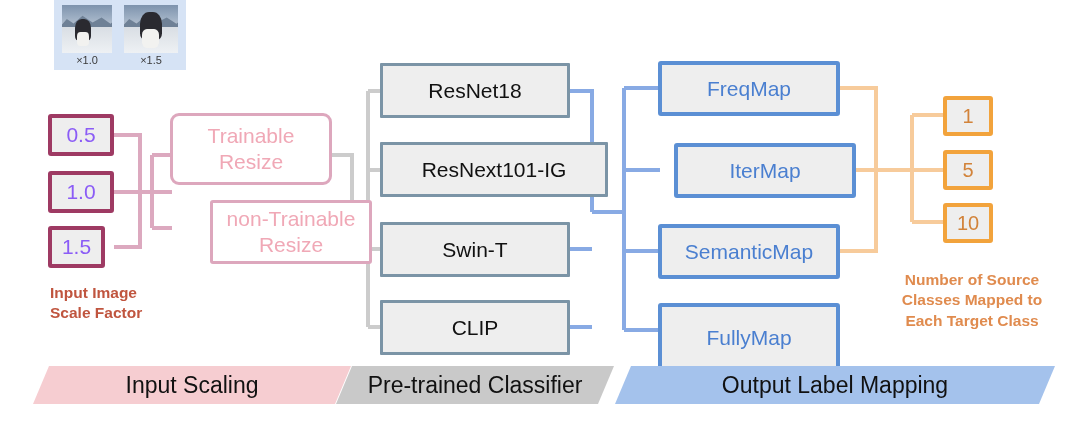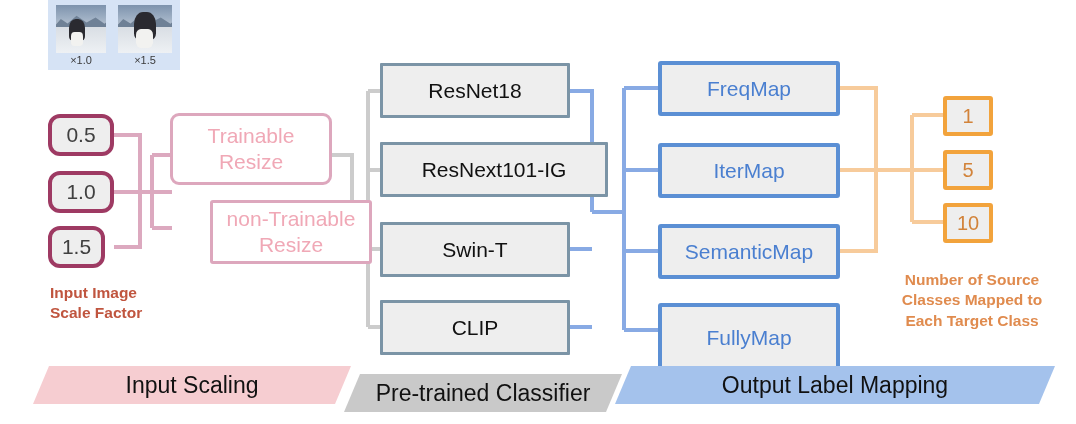--- a/index.html
+++ b/index.html
@@ -6,37 +6,37 @@
   body{width:1076px;height:424px;position:relative;overflow:hidden;
        font-family:"Liberation Sans","DejaVu Sans",sans-serif;}
   #stage{position:absolute;left:0;top:0;width:1076px;height:424px;}
   #wires{position:absolute;left:0;top:0;width:1076px;height:424px;}
 
   .node{position:absolute;box-sizing:border-box;display:flex;
         align-items:center;justify-content:center;text-align:center;
         background:#eeeeee;}
 
   
-  .scale-box{border:4px solid #9e3a63;border-radius:12px;
-             color:#404040;font-size:21px;}
+  .scale-box{border:4px solid #9e3a63;border-radius:3px;
+             color:#8b5cf6;font-size:21px;}
   
   .resize-box{border:3px solid #dda7bd;border-radius:3px;background:#ffffff;
               color:#f0a8b6;font-size:21px;line-height:1.22;}
   
   .clf-box{border:3px solid #7b94a6;border-radius:1px;background:#eeeeee;
            color:#111111;font-size:21px;}
   
   .map-box{border:4px solid #5b8fd4;border-radius:3px;background:#eeeeee;
            color:#4a7fd0;font-size:21px;}
   
   .num-box{border:4px solid #f2a33c;border-radius:3px;background:#eeeeee;
            color:#d2833a;font-size:20px;}
 
   
-  .thumbs{position:absolute;left:48px;top:0;width:132px;height:70px;
+  .thumbs{position:absolute;left:54px;top:0;width:132px;height:70px;
           background:#d6e3f5;box-sizing:border-box;}
   .thumb{position:absolute;background:#808080;overflow:hidden;}
   .thumb .sky{position:absolute;left:0;top:0;width:100%;height:46%;
               background:linear-gradient(#7e93ad,#9fb0c4 60%,#b9c3cf);}
   .thumb .snow{position:absolute;left:0;bottom:0;width:100%;height:54%;
                background:linear-gradient(#d9dee4,#eef1f4);}
   .thumb .mtn{position:absolute;left:-6%;top:14%;width:112%;height:34%;
               background:#6f8196;
               clip-path:polygon(0% 100%,14% 44%,26% 72%,42% 24%,60% 66%,76% 36%,92% 74%,100% 52%,100% 100%);}
   .thumb .dog{position:absolute;width:38%;height:56%;left:24%;top:24%;
@@ -51,22 +51,22 @@
   .cap-right{position:absolute;left:884px;top:270px;width:176px;
              color:#e08b4e;font-size:15.5px;line-height:1.32;
              text-align:center;font-weight:bold;}
 
   
   .banner{position:absolute;top:366px;height:38px;display:flex;
           align-items:center;justify-content:center;
           font-size:23px;color:#111111;}
   .b1{left:33px;width:318px;background:#f6cdd1;
       clip-path:polygon(16px 0,100% 0,calc(100% - 16px) 100%,0 100%);}
-  .b2{left:344px;width:278px;background:#c9c9c9;
-      clip-path:polygon(16px 0,100% 0,calc(100% - 16px) 100%,0 100%);margin-top:8px;}
+  .b2{left:336px;width:278px;background:#c9c9c9;
+      clip-path:polygon(16px 0,100% 0,calc(100% - 16px) 100%,0 100%);}
   .b3{left:615px;width:440px;background:#a4c2ec;
       clip-path:polygon(16px 0,100% 0,calc(100% - 16px) 100%,0 100%);}
 </style>
 </head>
 <body>
 
 <div id="stage">
 
   <svg id="wires" viewBox="0 0 1076 424" preserveAspectRatio="none">
     <g fill="none" stroke-linecap="butt">
@@ -154,21 +154,21 @@
     <span>non-Trainable</span>
     <span>Resize</span>
   </div>
 
   <div class="node clf-box" style="left:380px;top:63px;width:190px;height:55px;">ResNet18</div>
   <div class="node clf-box" style="left:380px;top:142px;width:228px;height:55px;">ResNext101-IG</div>
   <div class="node clf-box" style="left:380px;top:222px;width:190px;height:55px;">Swin-T</div>
   <div class="node clf-box" style="left:380px;top:300px;width:190px;height:55px;">CLIP</div>
 
   <div class="node map-box" style="left:658px;top:61px;width:182px;height:55px;">FreqMap</div>
-  <div class="node map-box" style="left:658px;top:143px;width:182px;height:55px;">IterMap</div>
+  <div class="node map-box" style="left:674px;top:143px;width:182px;height:55px;">IterMap</div>
   <div class="node map-box" style="left:658px;top:224px;width:182px;height:55px;">SemanticMap</div>
   <div class="node map-box" style="left:658px;top:303px;width:182px;height:69px;">FullyMap</div>
 
   <div class="node num-box" style="left:943px;top:96px;width:50px;height:40px;">1</div>
   <div class="node num-box" style="left:943px;top:150px;width:50px;height:40px;">5</div>
   <div class="node num-box" style="left:943px;top:203px;width:50px;height:40px;">10</div>
 
   <div class="cap-right">
     <div>Number of Source</div>
     <div>Classes Mapped to</div>

